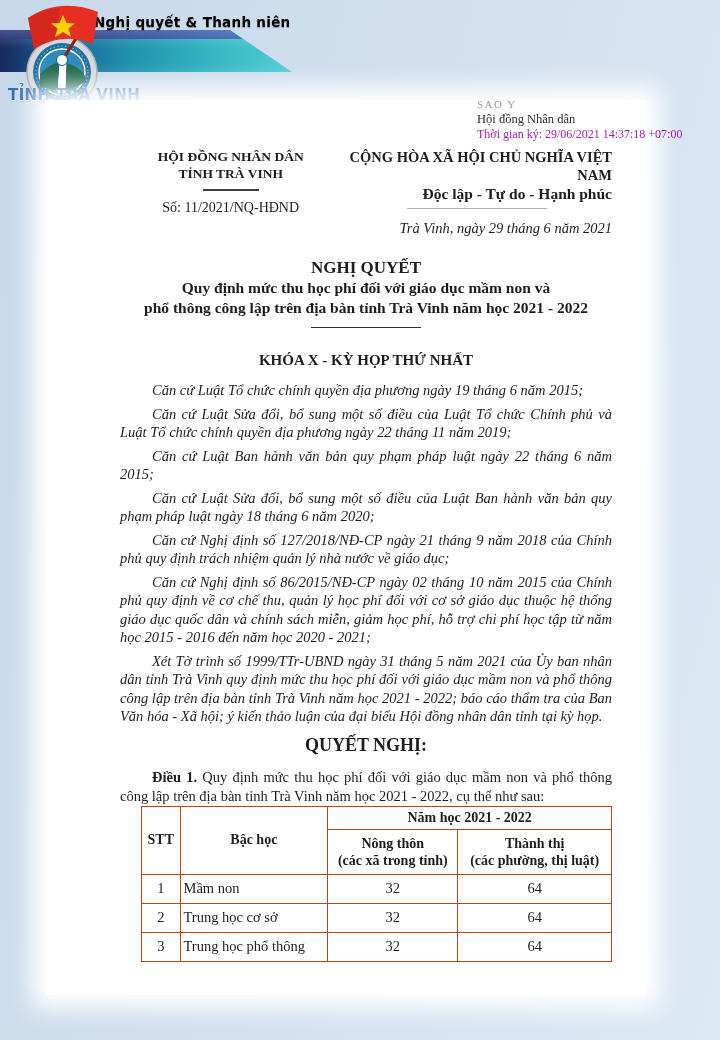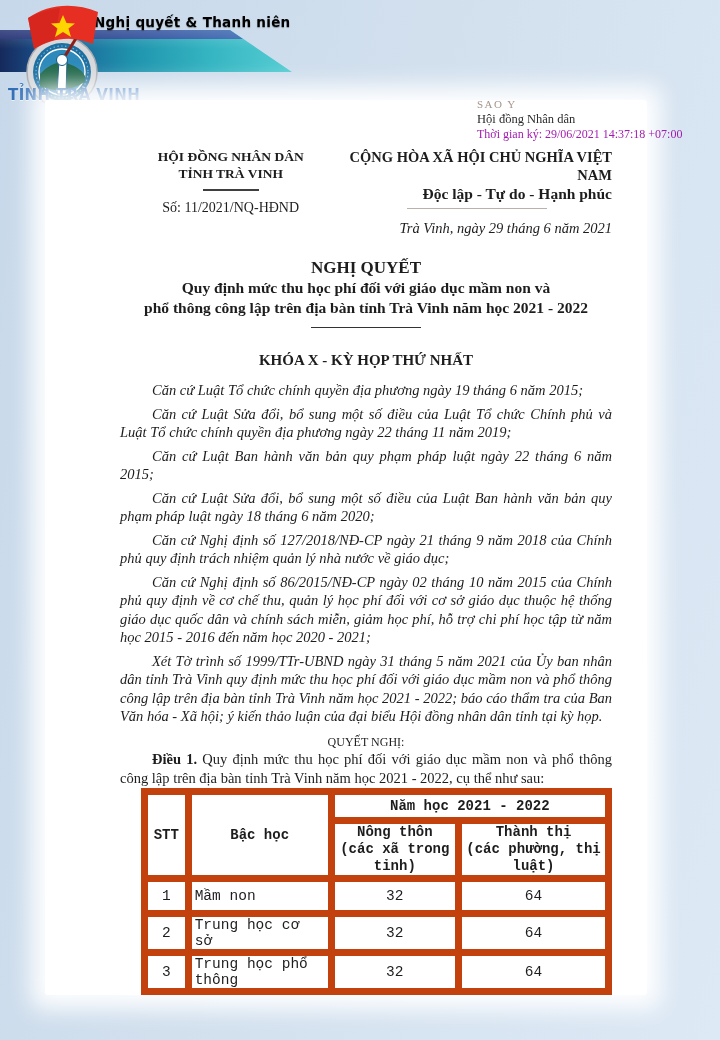--- a/index.html
+++ b/index.html
@@ -64,25 +64,25 @@
   .doc-type{font-weight:bold;font-size:17px;line-height:21px;}
   .subject{font-weight:bold;font-size:15.5px;line-height:20px;}
   .rule-center{width:110px;height:1px;background:#333;margin:9px auto 0;}
   .authority-block{text-align:center;margin-top:22px;}
   .authority,.session{font-weight:bold;font-size:15px;line-height:20px;}
   .preamble{margin-top:11px;}
   .preamble p{
     font-style:italic;font-size:14.5px;line-height:18.5px;
     text-align:justify;text-indent:32px;margin:0 0 5px;
   }
-  .resolve-heading{text-align:center;font-weight:normal;font-size:12px;margin:9px 0 0;}
+  .resolve-heading{text-align:center;font-weight:bold;font-size:18px;margin:9px 0 12px;}
   .article{font-size:14.5px;line-height:19px;text-align:justify;text-indent:32px;margin:0;}
   .unit-note{font-style:italic;font-size:14.5px;text-align:right;margin:4px 18px 4px 0;}
   table.fee{border-collapse:collapse;margin-left:21px;table-layout:fixed;}
-  table.fee th,table.fee td{border:7px solid #c2410c;padding:0 3px;font-family:Liberation Mono, monospace;}
+  table.fee th,table.fee td{border:1px solid #c2410c;padding:0 3px;}
   table.fee th{font-weight:bold;font-size:14px;text-align:center;}
   .c-year{height:22px;font-size:14.5px;}
   .row-sub th{height:44px;line-height:17px;font-size:14px;}
   .c-stt{width:32px;}
   .c-level{width:151px;}
   .c-rural{width:132px;}
   .c-urban{width:156px;}
   td.cell-num,td.cell-stt{text-align:center;font-size:14.5px;height:28px;}
   td.cell-level{text-align:left;padding-left:9px;font-size:14.5px;height:28px;}
 </style>

